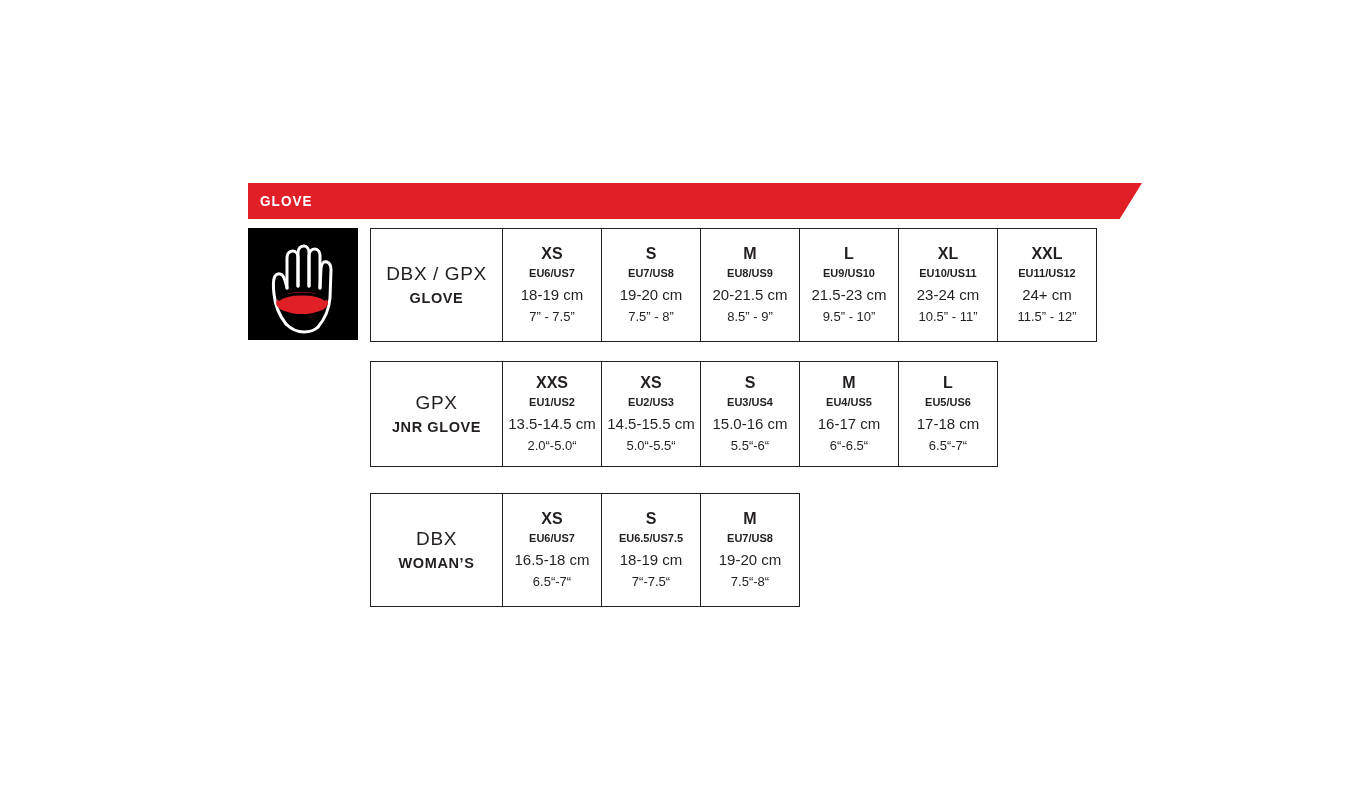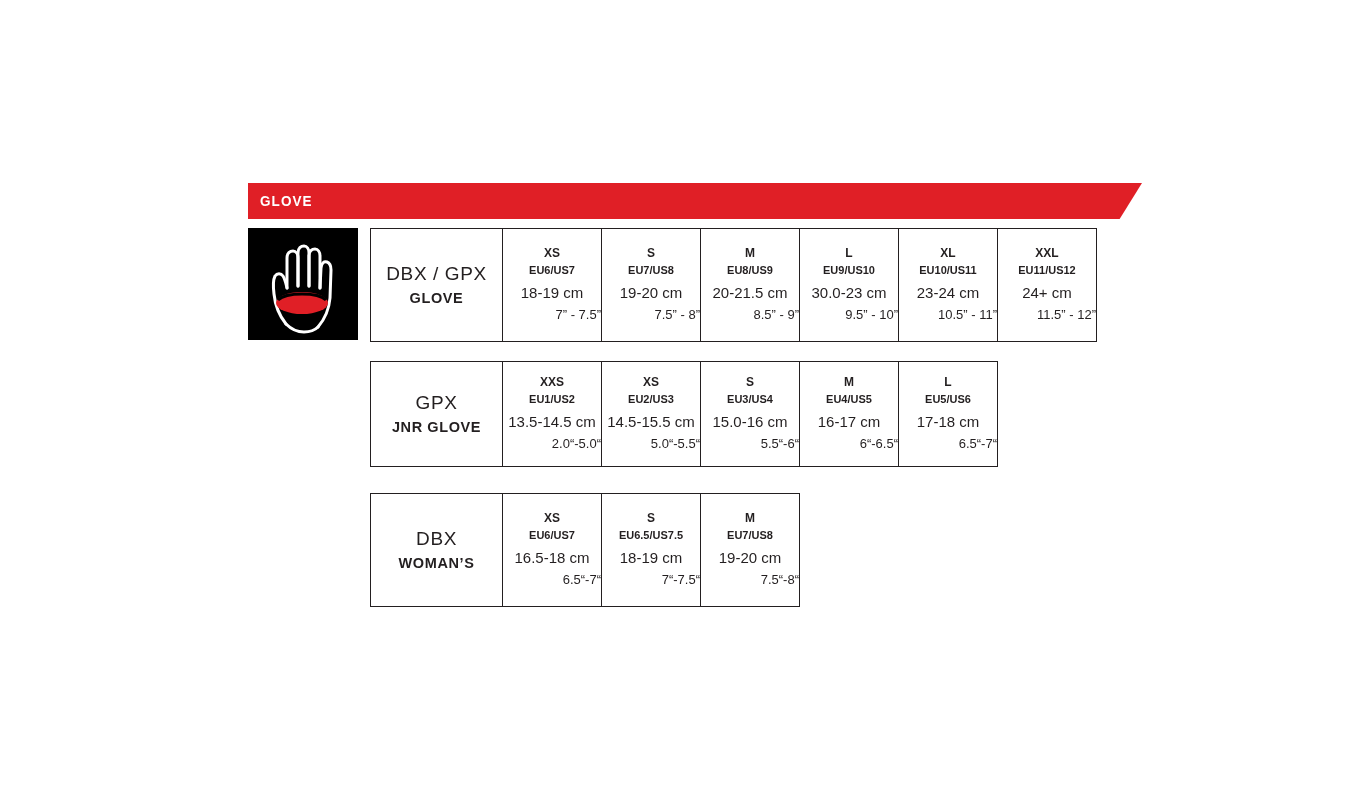--- a/index.html
+++ b/index.html
@@ -87,38 +87,37 @@
     font-weight: bold;
     letter-spacing: 0.6px;
     color: #231f20;
     line-height: 1.5;
   }
   .size-cell {
     width: 98px;
     padding: 8px 2px 10px 2px;
   }
   .size-name {
-    font-size: 12px;
+    font-size: 16px;
     font-weight: bold;
     line-height: 1.45;
   }
   .size-eu {
     font-size: 11px;
     font-weight: bold;
     line-height: 1.5;
   }
   .size-cm {
     font-size: 15px;
     line-height: 1.6;
     margin-top: 2px;
   }
   .size-in {
     font-size: 13px;
     line-height: 1.6;
-    text-align: right;
   }
 
   #table-glove { left: 370px; top: 228px; }
   #table-jnr    { left: 370px; top: 361px; }
   #table-woman  { left: 370px; top: 493px; }
 
   #table-glove td.size-cell { height: 112px; }
   #table-jnr td.size-cell { height: 104px; }
   #table-woman td.size-cell { height: 112px; }
 </style>
@@ -169,21 +168,21 @@
       </td>
       <td class="size-cell">
         <div class="size-name">M</div>
         <div class="size-eu">EU8/US9</div>
         <div class="size-cm">20-21.5 cm</div>
         <div class="size-in">8.5” - 9”</div>
       </td>
       <td class="size-cell">
         <div class="size-name">L</div>
         <div class="size-eu">EU9/US10</div>
-        <div class="size-cm">30.0-23 cm</div>
+        <div class="size-cm">21.5-23 cm</div>
         <div class="size-in">9.5” - 10”</div>
       </td>
       <td class="size-cell">
         <div class="size-name">XL</div>
         <div class="size-eu">EU10/US11</div>
         <div class="size-cm">23-24 cm</div>
         <div class="size-in">10.5” - 11”</div>
       </td>
       <td class="size-cell">
         <div class="size-name">XXL</div>

